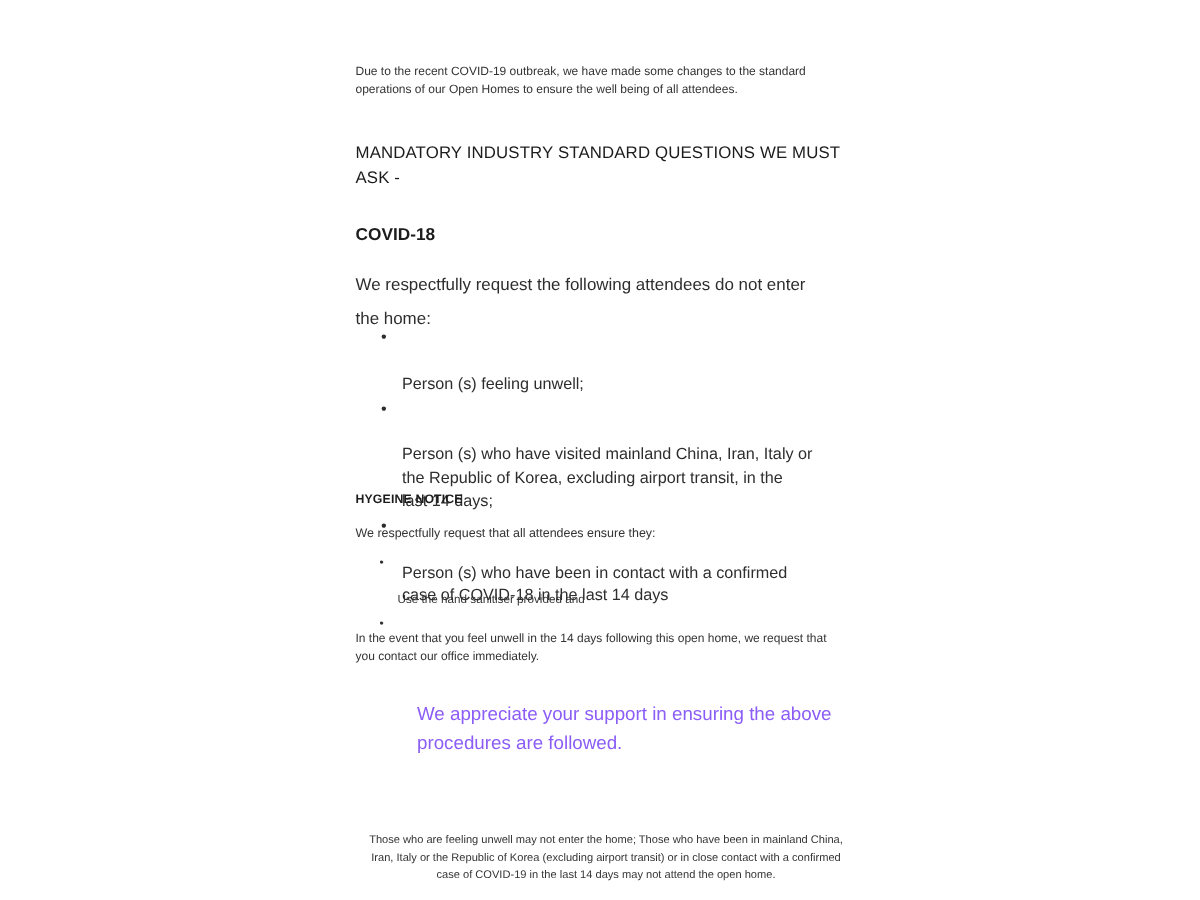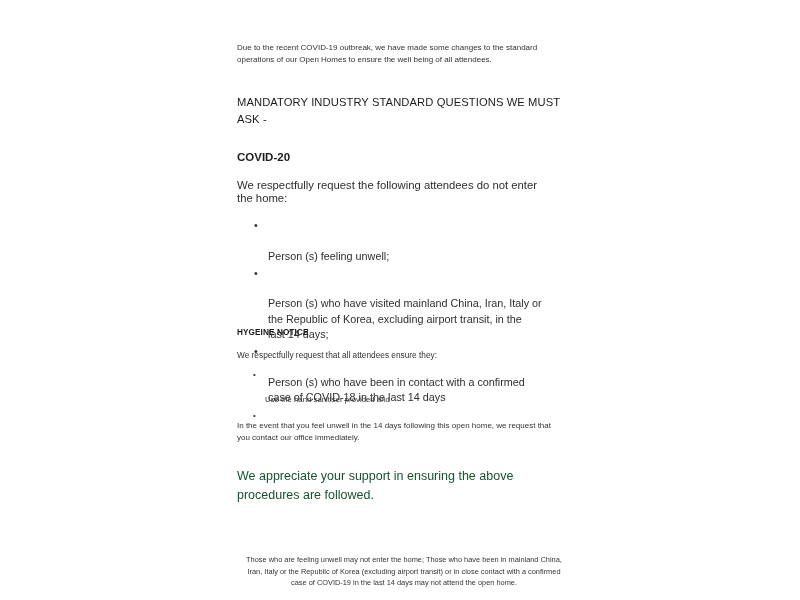--- a/index.html
+++ b/index.html
@@ -42,21 +42,21 @@
   }
   .covid-heading {
     top: 151px;
     font-size: 11.5px;
     font-weight: bold;
     color: #1c1c1c;
   }
   .request {
     top: 179px;
     font-size: 11.3px;
-    line-height: 13px;
+    line-height: 23px;
     color: #2e2e2e;
   }
   .bullets {
     position: absolute;
     left: 0;
     width: 334px;
     list-style: none;
   }
   .main-bullets { top: 218px; }
   .sub-bullets  { top: 369px; }
@@ -99,21 +99,22 @@
   .unwell {
     top: 420px;
     font-size: 8px;
     line-height: 12px;
     color: #333333;
   }
   .closing {
     top: 467px;
     font-size: 12.5px;
     line-height: 18.5px;
-    color: #14532d;
+    color: #8b5cf6;
+    margin-left: 41px;
   }
   .footer {
     top: 544px;
     font-size: 7.4px;
     line-height: 11.5px;
     text-align: center;
     color: #333333;
     width: 334px;
     margin-top: 10px;
   }
@@ -123,21 +124,21 @@
 
 <div class="canvas">
   <div class="doc">
 
     <p class="intro">Due to the recent COVID-19 outbreak, we have made some changes to the standard
 operations of our Open Homes to ensure the well being of all attendees.</p>
 
     <h1 class="main-heading">MANDATORY INDUSTRY STANDARD QUESTIONS WE MUST
 ASK -</h1>
 
-    <h2 class="covid-heading">COVID-20</h2>
+    <h2 class="covid-heading">COVID-18</h2>
 
     <p class="request">We respectfully request the following attendees do not enter
 the home:</p>
 
     <ul class="bullets main-bullets">
       <li>
         <span class="marker">•</span>
         <span>Person (s) feeling unwell;</span>
       </li>
       <li>

